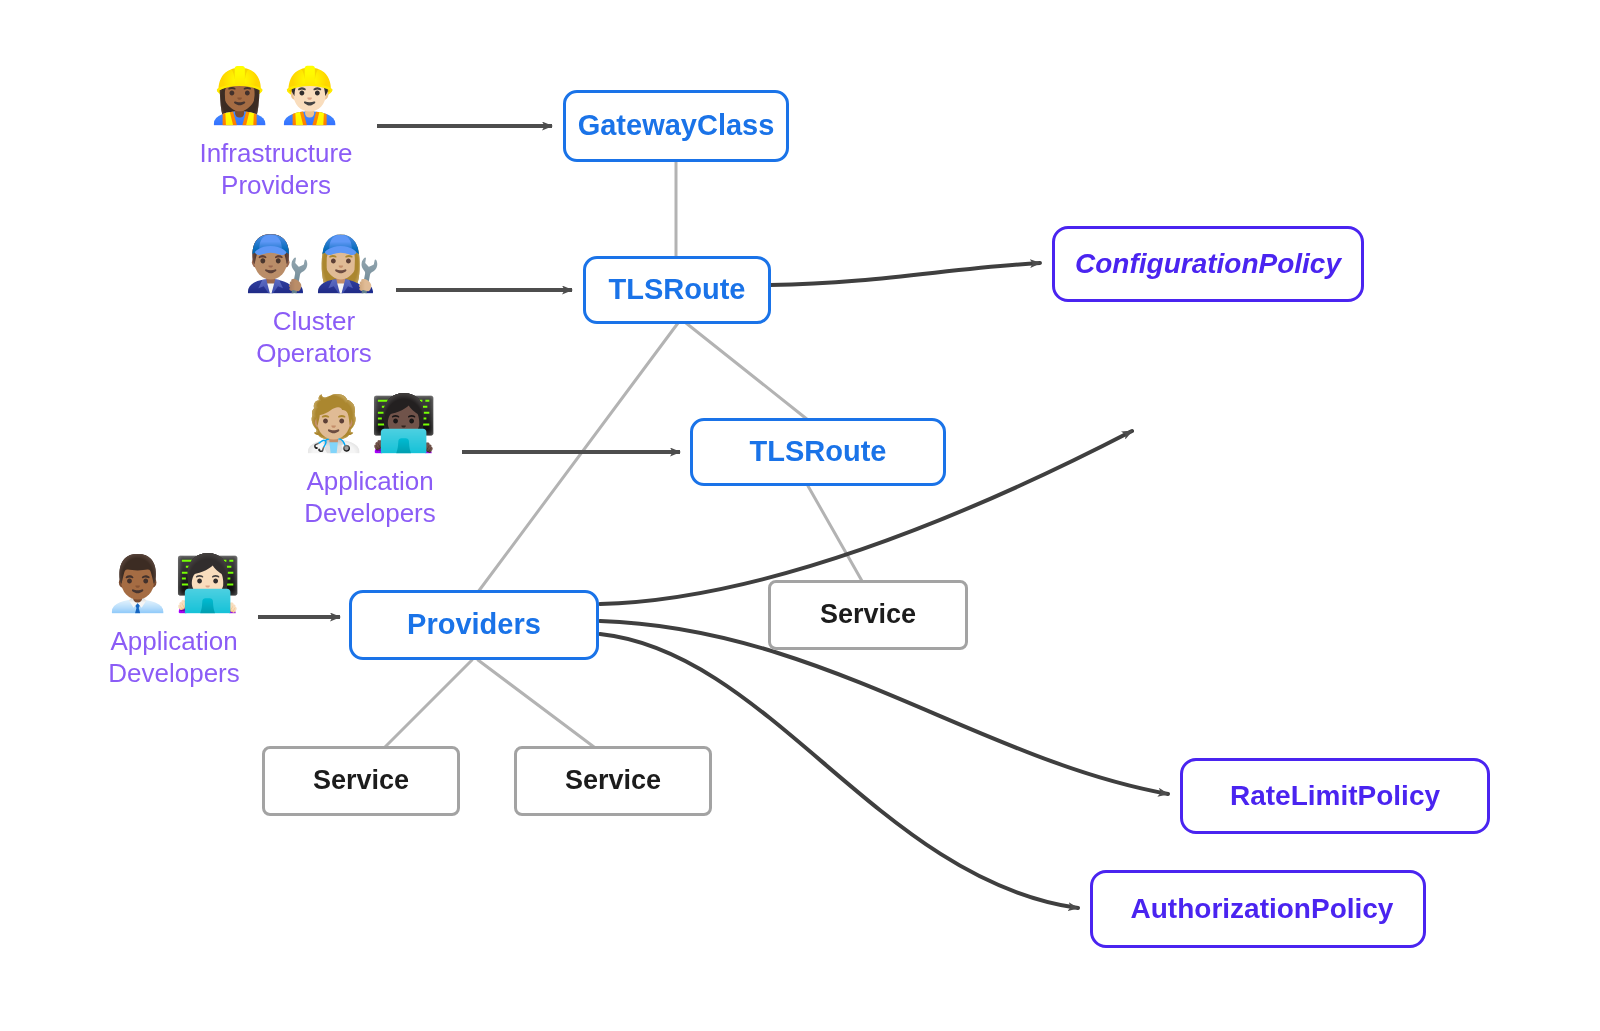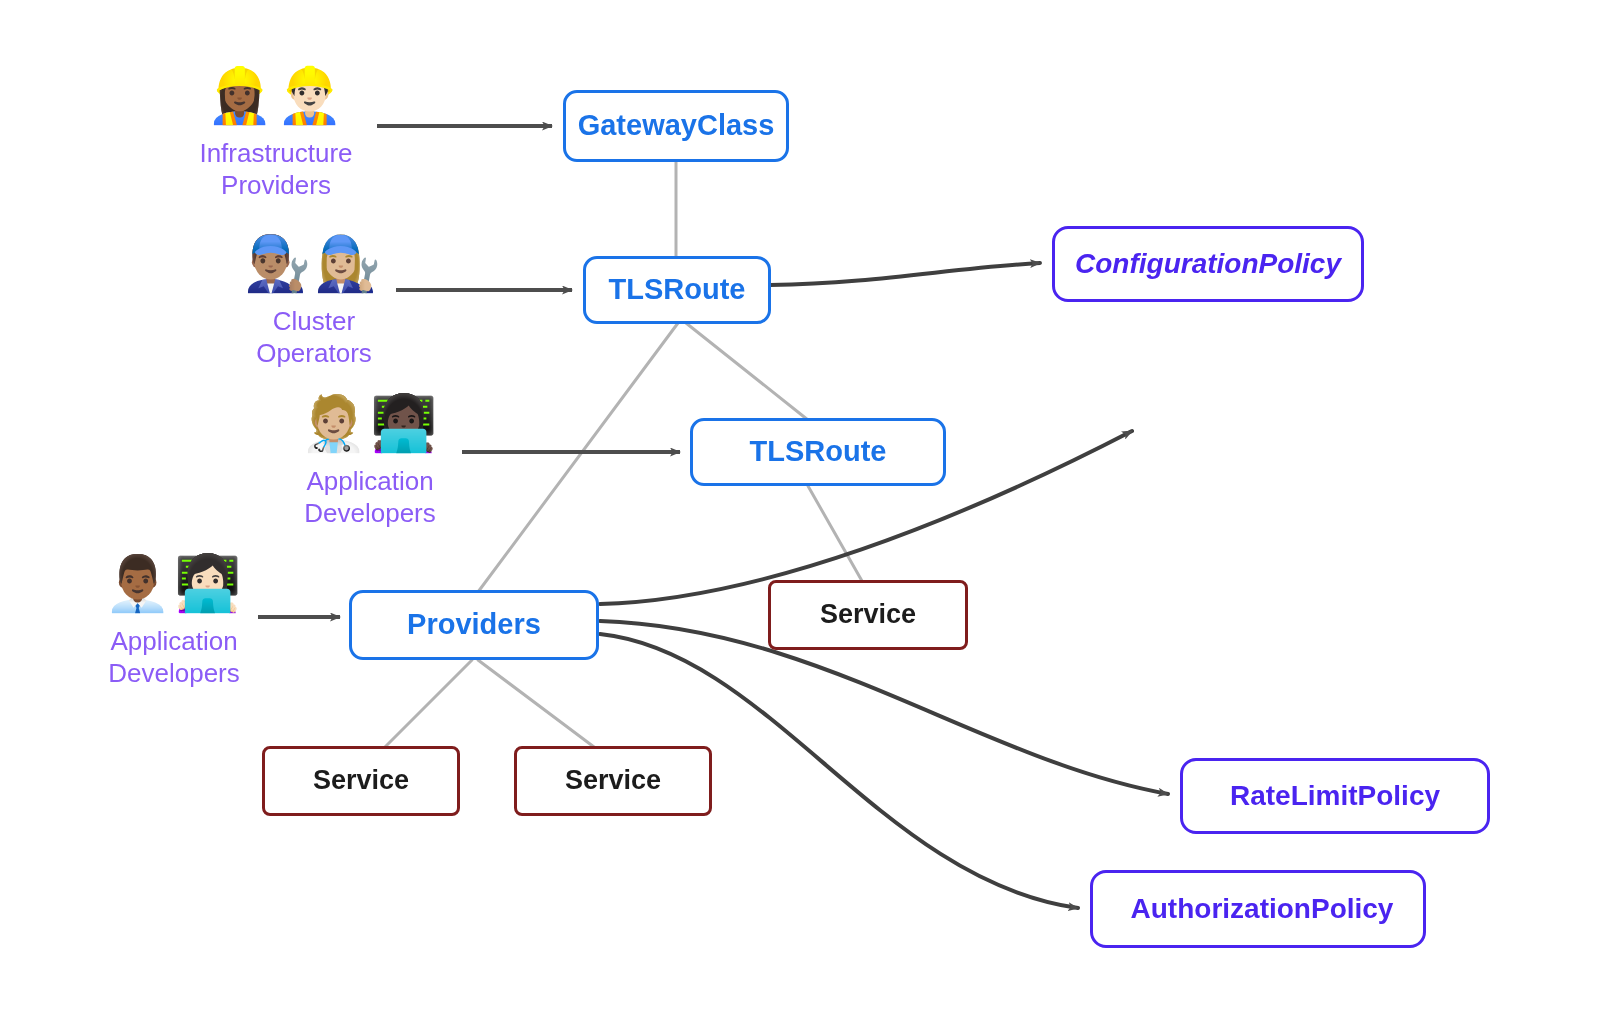--- a/index.html
+++ b/index.html
@@ -42,21 +42,21 @@
     color: #1a73e8;
     font-weight: bold;
   }
   .node-policy {
     border: 3px solid #4a24f0;
     border-radius: 16px;
     color: #4a24f0;
     font-weight: bold;
   }
   .node-service {
-    border: 3px solid #7f1d1d;
+    border: 3px solid #a3a3a3;
     border-radius: 8px;
     color: #1c1c1c;
     font-weight: bold;
   }
   .persona {
     position: absolute;
     display: flex;
     flex-direction: column;
     align-items: center;
     text-align: center;

